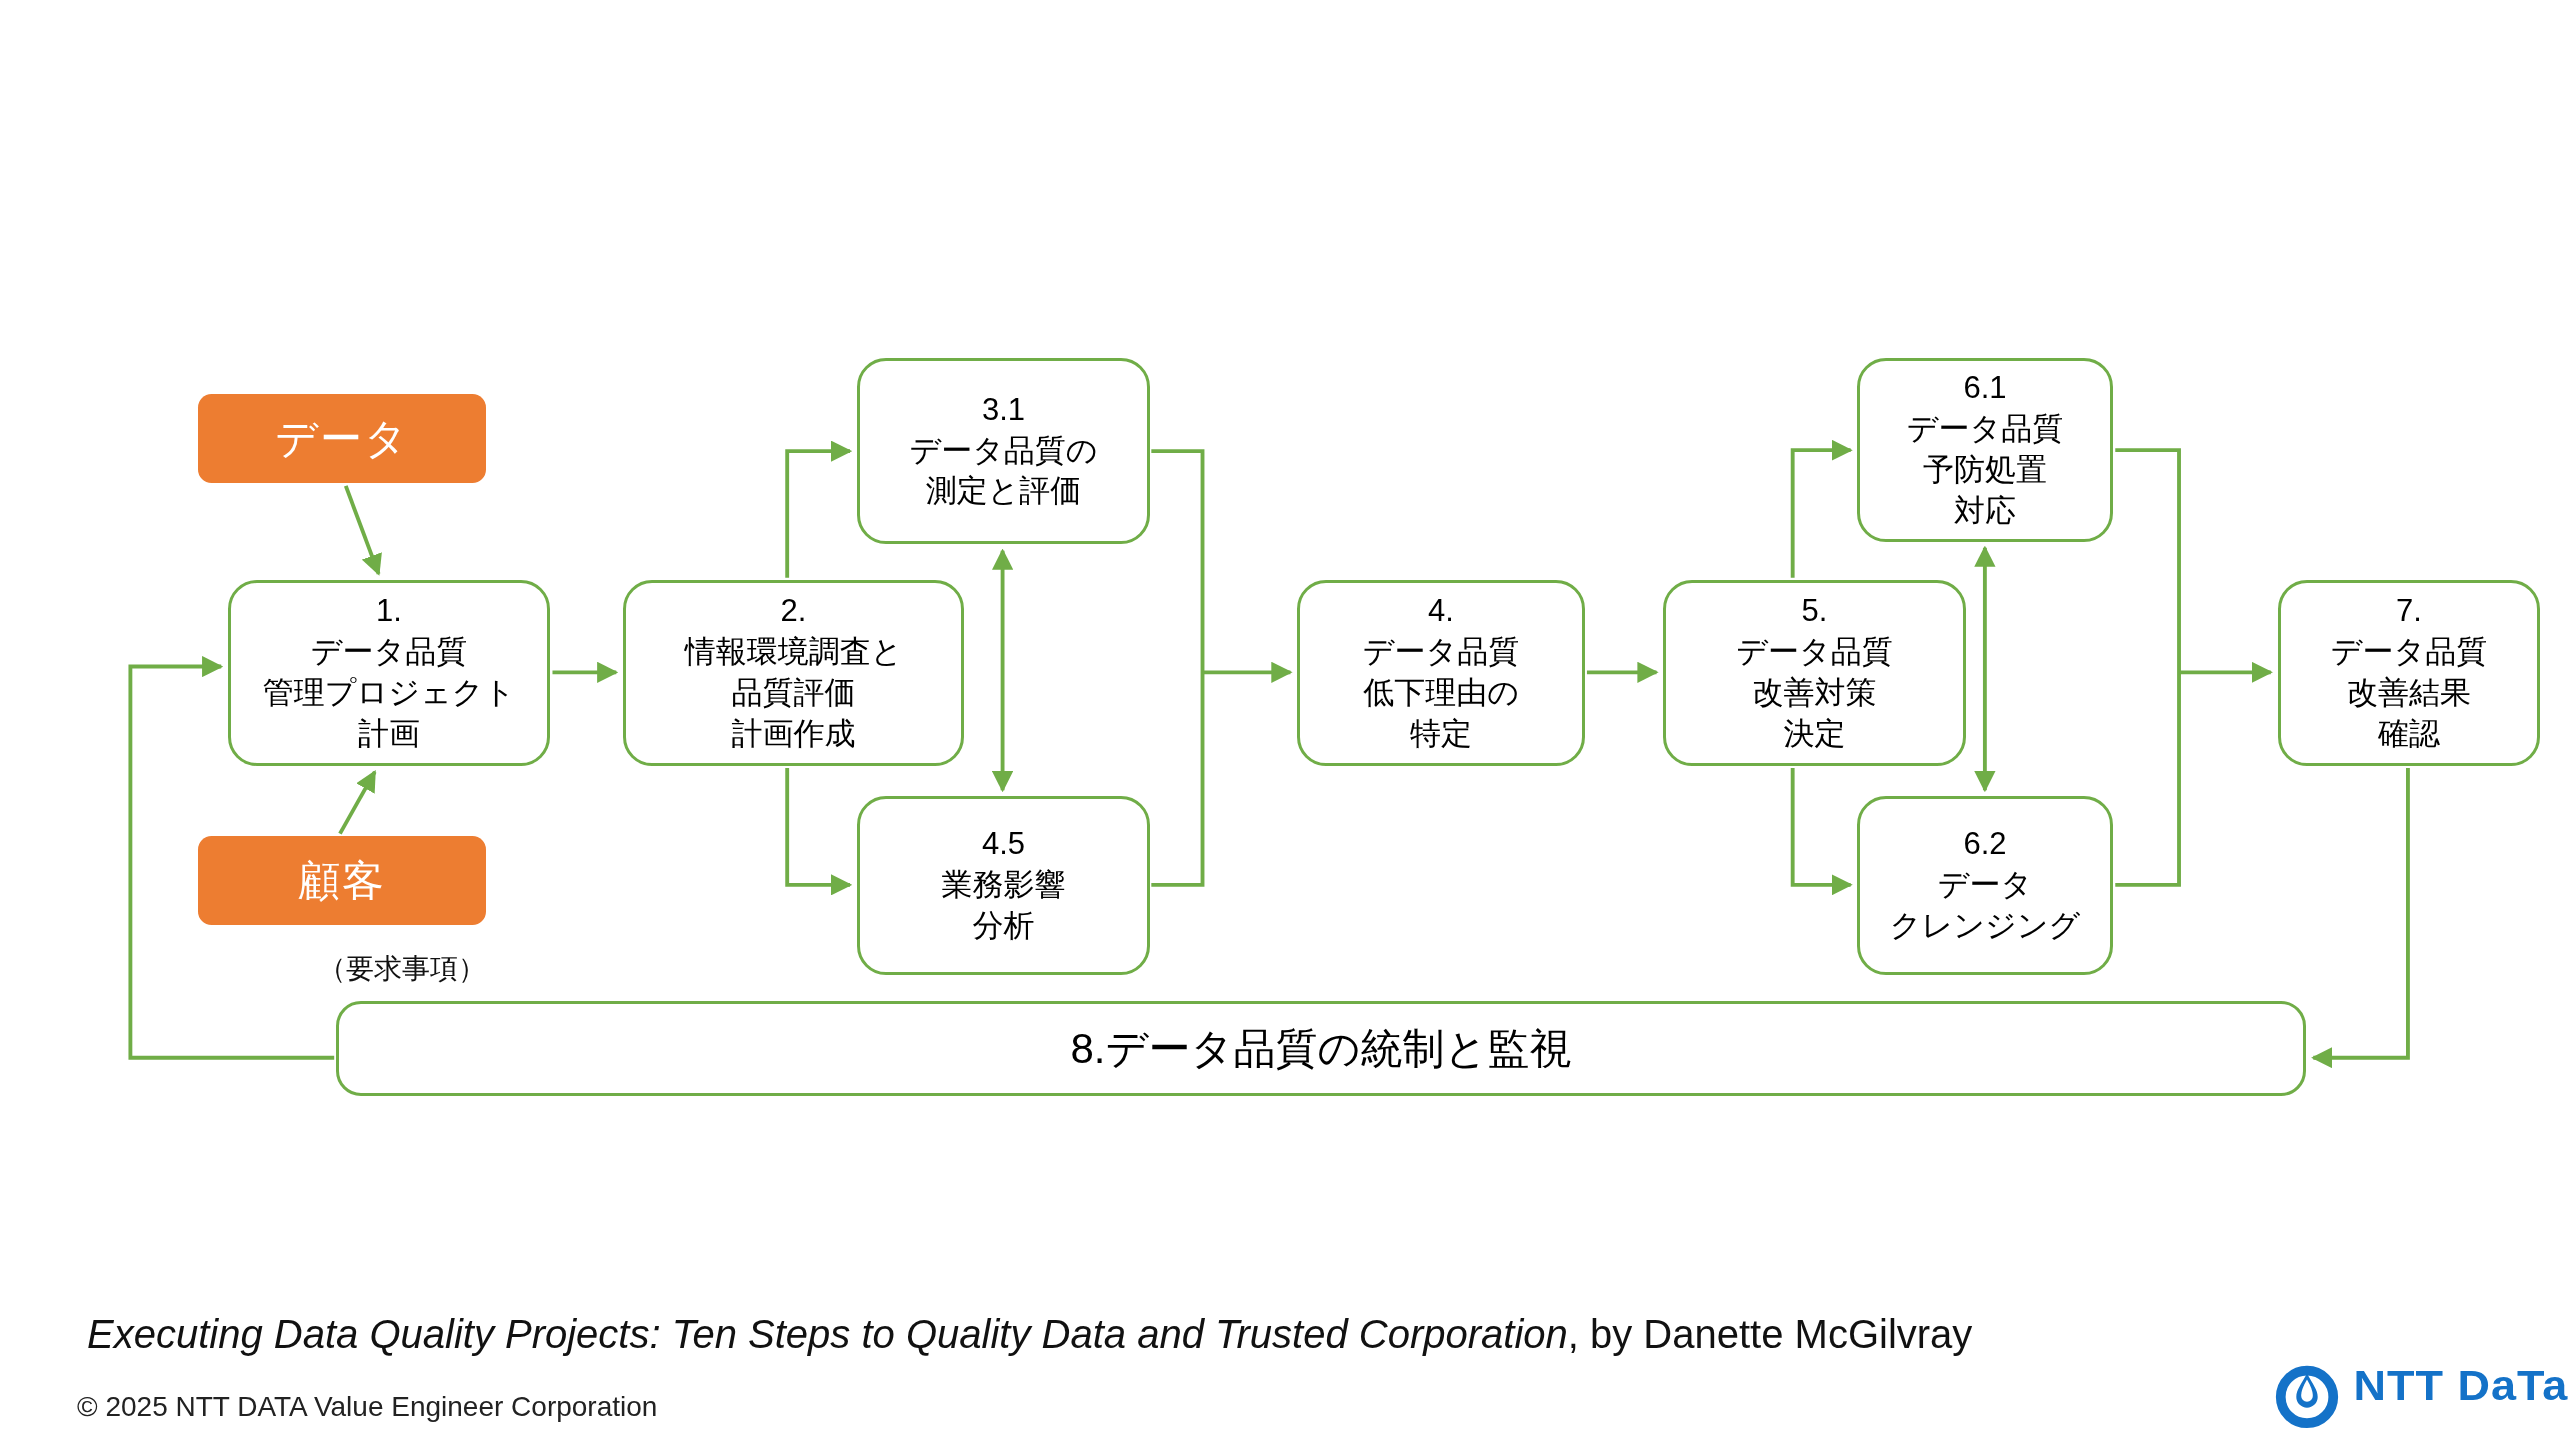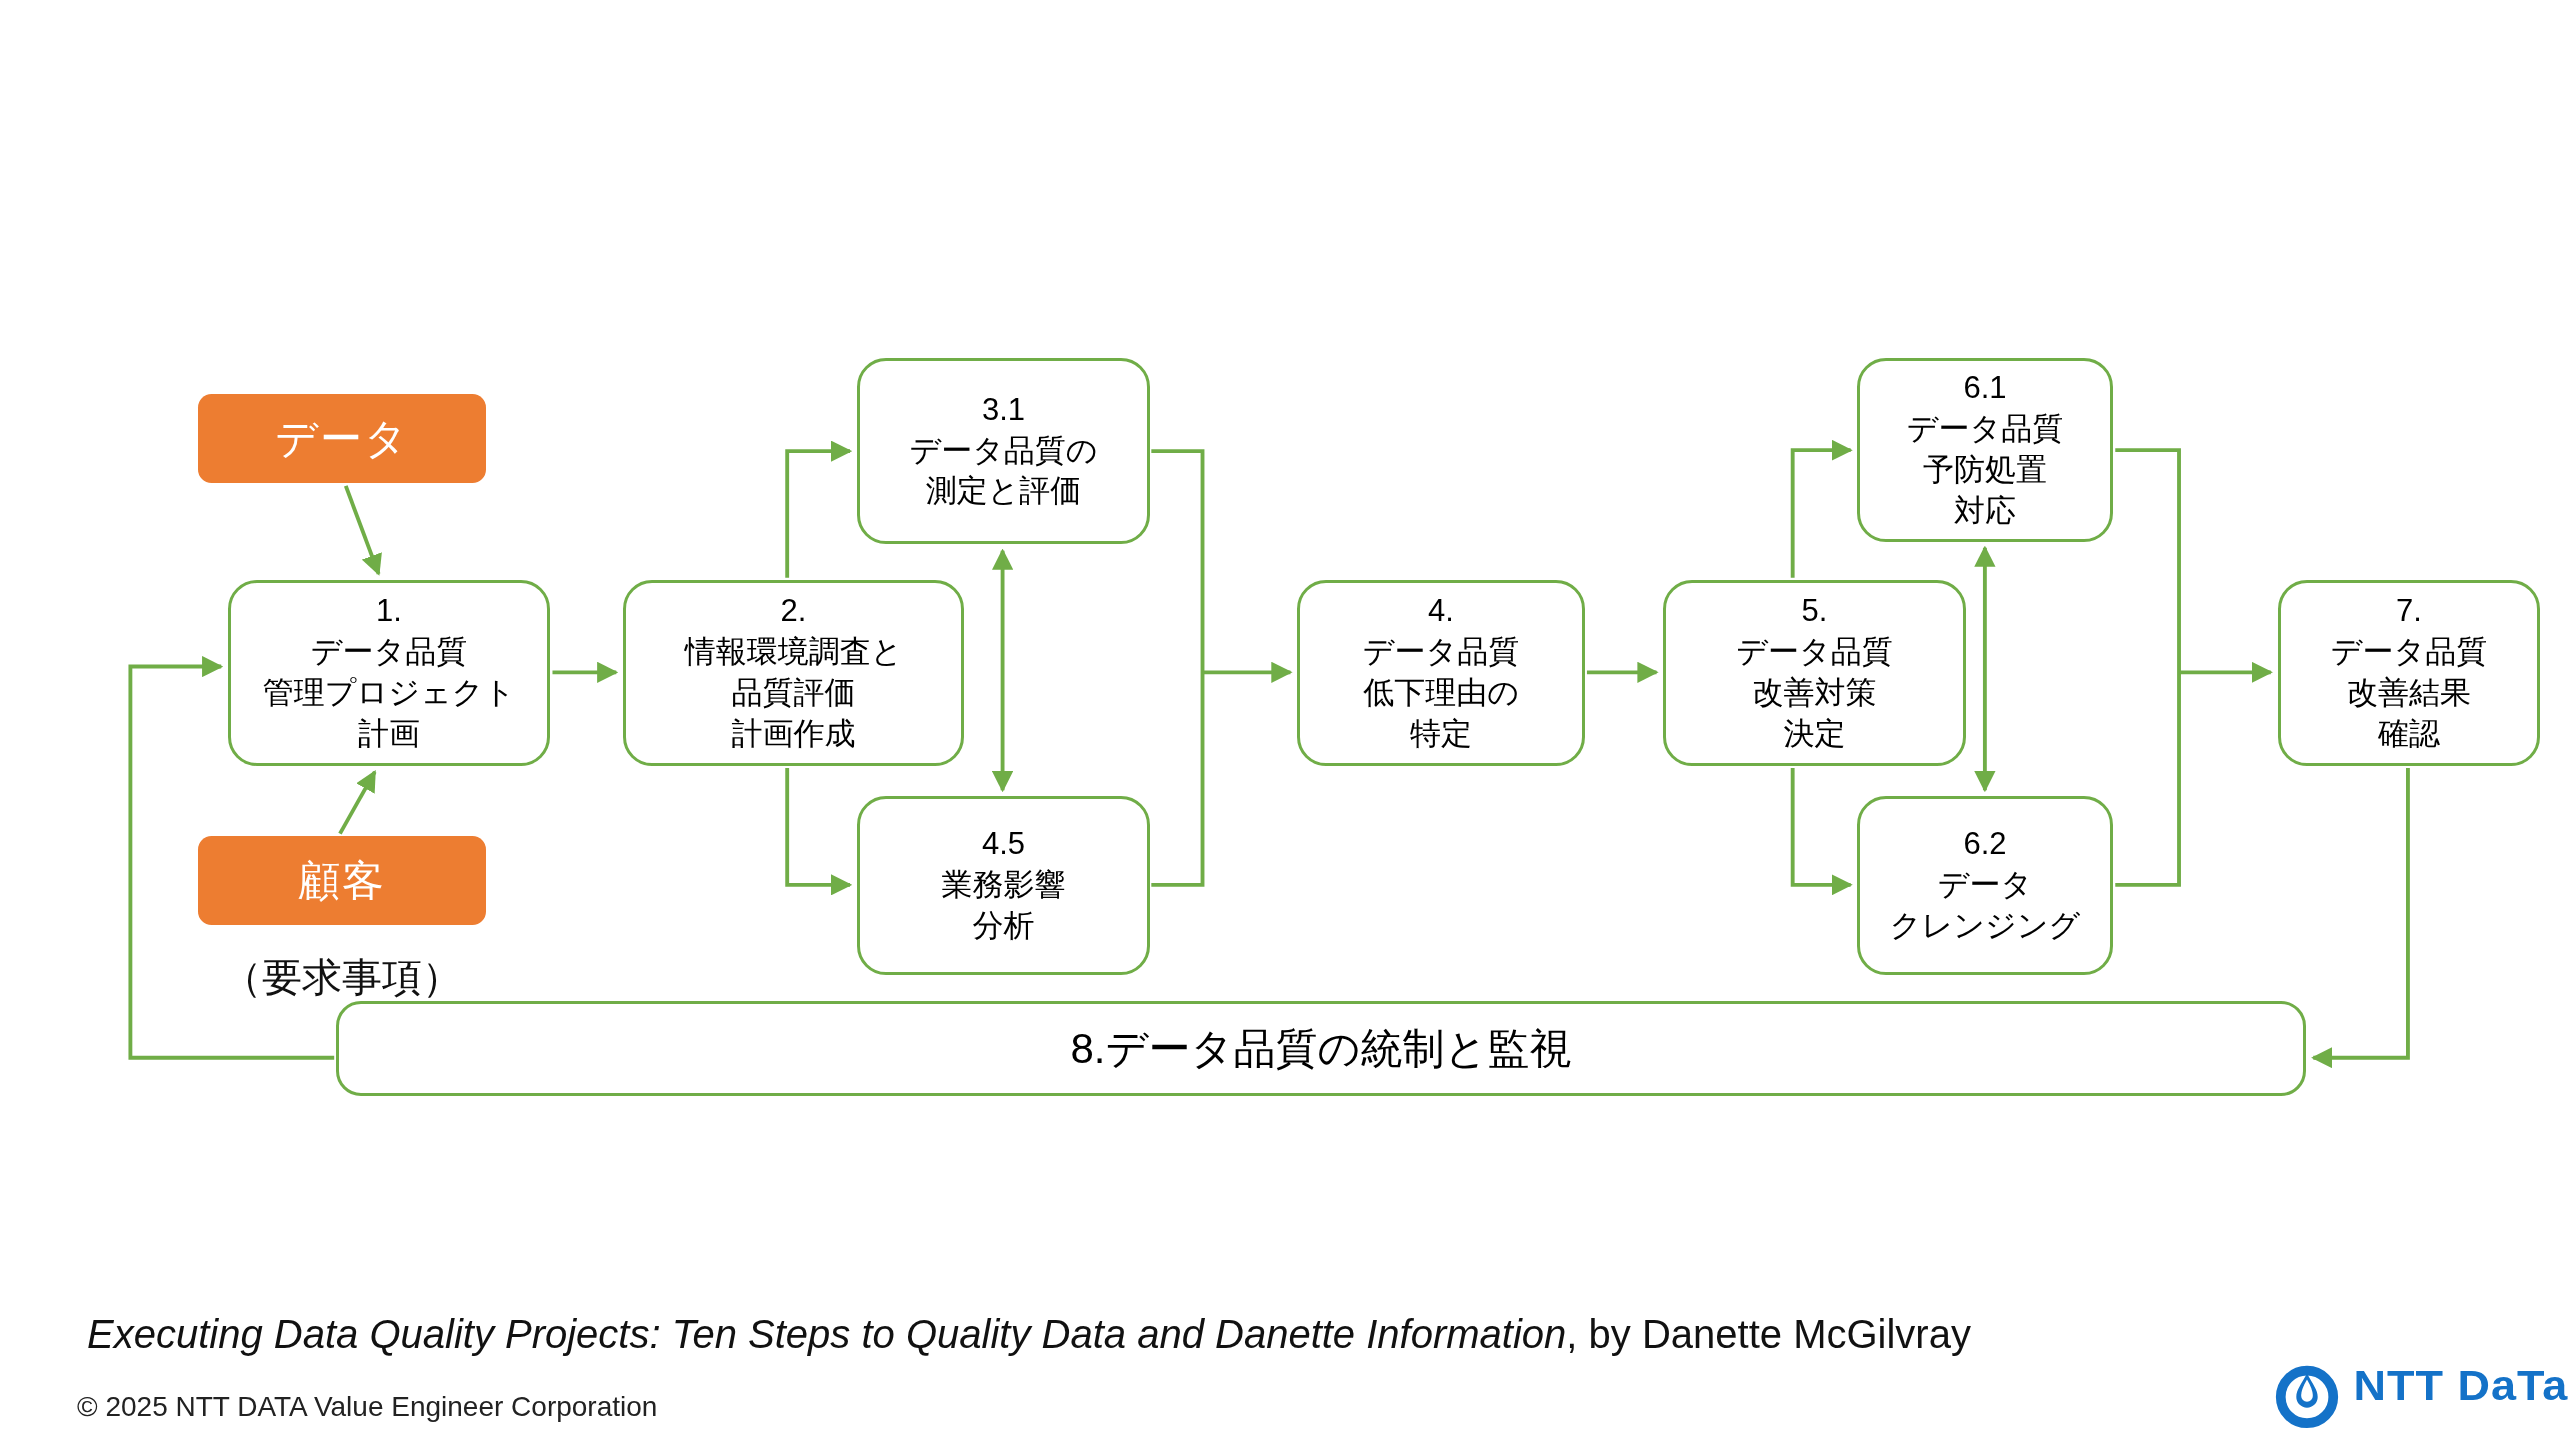--- a/index.html
+++ b/index.html
@@ -19,21 +19,21 @@
   .source-box{
     position:absolute;width:288px;height:89px;
     background:#ED7D31;border-radius:13.5px;
     display:flex;align-items:center;justify-content:center;
     color:#ffffff;font-size:42px;letter-spacing:1.9px;
   }
   .source-data{left:198px;top:394px;}
   .source-customer{left:198px;top:836px;}
   .customer-note{
     position:absolute;left:198px;top:950px;width:288px;
-    text-align:center;font-size:40px;color:#111111;
+    text-align:right;font-size:28px;color:#111111;
   }
   
   .step{
     position:absolute;
     background:#ffffff;
     border:3.4px solid #70AD47;border-radius:29px;
     display:flex;align-items:center;justify-content:center;
     text-align:center;color:#000000;
     font-size:31px;line-height:1.32;
     white-space:pre-line;
@@ -144,21 +144,21 @@
   <div class="step" style="left:1857px;top:796px;width:256px;height:179px">6.2
 データ
 クレンジング</div>
   <div class="step" style="left:2278px;top:580px;width:262px;height:186px">7.
 データ品質
 改善結果
 確認</div>
 
   <div class="governance">8.データ品質の統制と監視</div>
 
-  <div class="citation"><span class="ital">Executing Data Quality Projects: Ten Steps to Quality Data and Danette Information</span><span>, by Danette McGilvray</span></div>
+  <div class="citation"><span class="ital">Executing Data Quality Projects: Ten Steps to Quality Data and Trusted Corporation</span><span>, by Danette McGilvray</span></div>
 
   <div class="copyright">© 2025 NTT DATA Value Engineer Corporation</div>
 
   <div class="logo">
     <svg width="70" height="70" viewBox="0 0 72 72">
       <circle cx="36" cy="38" r="27" fill="none" stroke="#1472C8" stroke-width="10"></circle>
       <path d="M36 14 C30 25 25 31 25 38 a11 11 0 0 0 22 0 C47 31 42 25 36 14 Z" fill="#1472C8"></path>
       <path d="M36 20 C32 27 30 32 30 37 a6 6 0 0 0 12 0 C42 32 40 27 36 20 Z" fill="#ffffff"></path>
     </svg>
     <span class="logo-wordmark">NTT DaTa</span>

